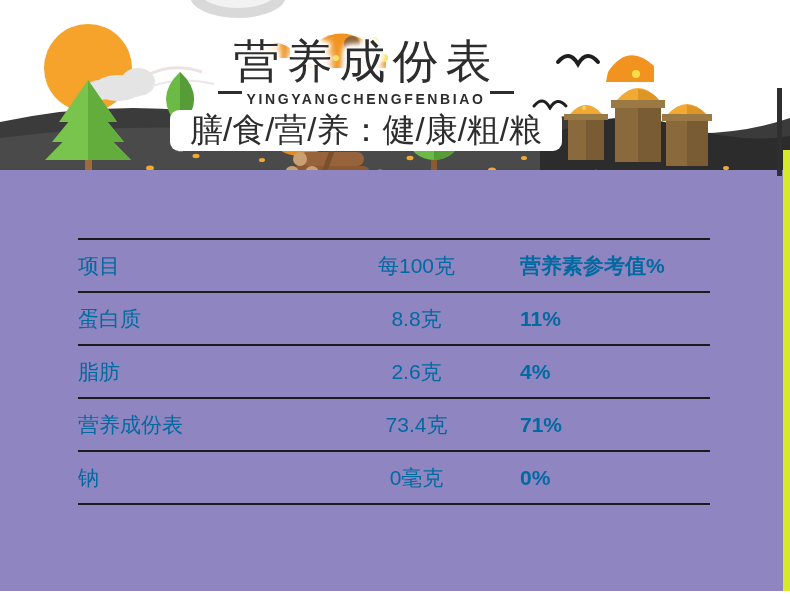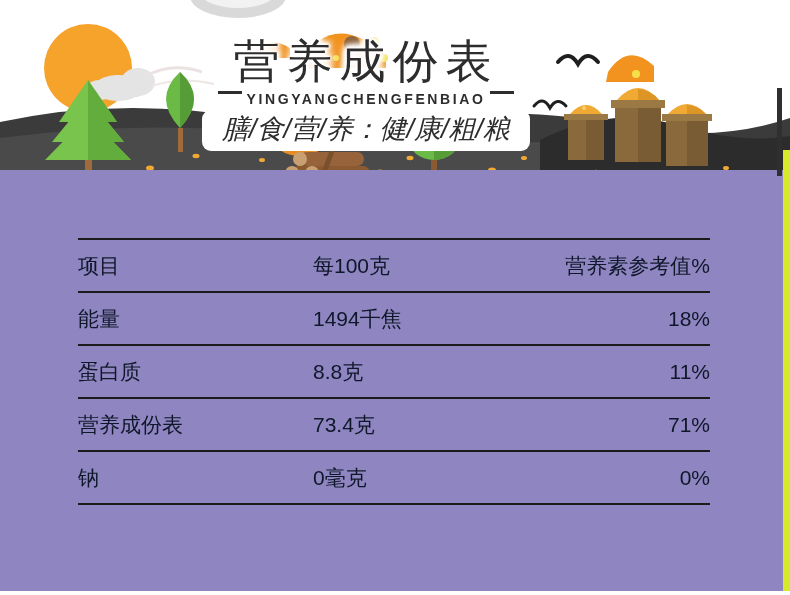--- a/index.html
+++ b/index.html
@@ -75,26 +75,25 @@
   .subtitle-banner {
     position: absolute;
     left: 50%;
     transform: translateX(-50%);
     top: 76px;
     background: #ffffff;
     border-radius: 9px;
     padding: 3px 20px 5px 20px;
   }
   .subtitle-text {
-    font-size: 27px;
+    font-size: 33px;
     letter-spacing: 0px;
     color: #2d2d2d;
     line-height: 33px;
     white-space: nowrap;
-    font-style: italic;
   }
 
   
   .purple-panel {
     position: absolute;
     left: 0;
     top: 170px;
     width: 790px;
     height: 422px;
     background: #8f85c0;
@@ -131,30 +130,30 @@
     top: 238px;
     width: 632px;
     border-collapse: collapse;
     table-layout: fixed;
   }
   .nutrition-table tr { height: 53px; }
   .nutrition-table td {
     border-top: 2px solid #1b1b1b;
     padding: 0;
     font-size: 21px;
-    color: #0f172a;
+    color: #0369a1;
     vertical-align: middle;
     background: transparent;
   }
   .nutrition-table tr:last-child td {
     border-bottom: 2px solid #1b1b1b;
   }
   .col-item   { width: 235px; text-align: left;  padding-left: 26px; }
-  .col-value  { width: 207px; text-align: left; padding-right: 34px; }
-  .col-nrv    { width: 190px; text-align: right; padding-right: 22px; }
+  .col-value  { width: 207px; text-align: center; padding-right: 34px; }
+  .col-nrv    { width: 190px; padding-right: 22px; font-weight: bold; }
 </style>
 </head>
 <body>
 
 <div id="page">
 
   <div class="header-illo">
     <svg width="790" height="190" viewBox="0 0 790 190" xmlns="http://www.w3.org/2000/svg">
 
       <circle cx="88" cy="68" r="44" fill="#f6a32b"></circle>
@@ -305,30 +304,30 @@
   </div>
 
   <table class="nutrition-table">
     <tbody>
       <tr>
         <td class="col-item">项目</td>
         <td class="col-value">每100克</td>
         <td class="col-nrv">营养素参考值%</td>
       </tr>
       <tr>
-        <td class="col-item">能量</td>
-        <td class="col-value">1494千焦</td>
-        <td class="col-nrv">18%</td>
-      </tr>
-      <tr>
         <td class="col-item">蛋白质</td>
         <td class="col-value">8.8克</td>
         <td class="col-nrv">11%</td>
       </tr>
       <tr>
+        <td class="col-item">脂肪</td>
+        <td class="col-value">2.6克</td>
+        <td class="col-nrv">4%</td>
+      </tr>
+      <tr>
         <td class="col-item">营养成份表</td>
         <td class="col-value">73.4克</td>
         <td class="col-nrv">71%</td>
       </tr>
       <tr>
         <td class="col-item">钠</td>
         <td class="col-value">0毫克</td>
         <td class="col-nrv">0%</td>
       </tr>
     </tbody>

